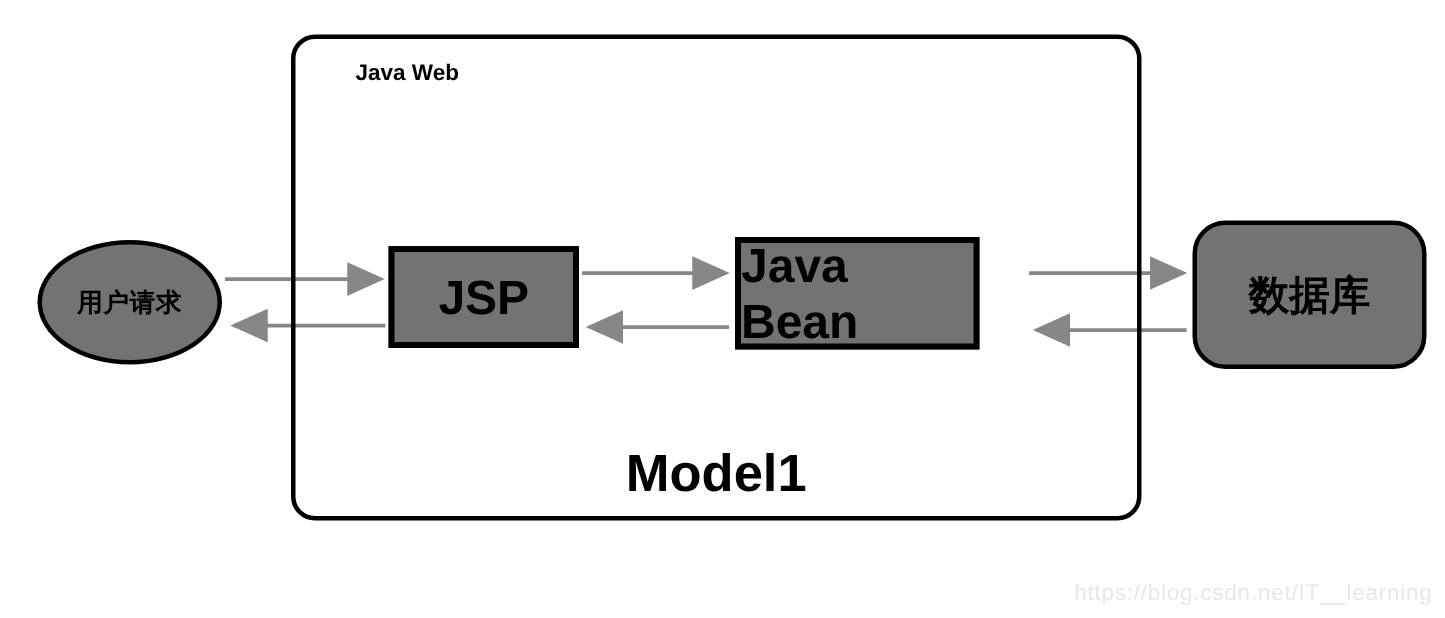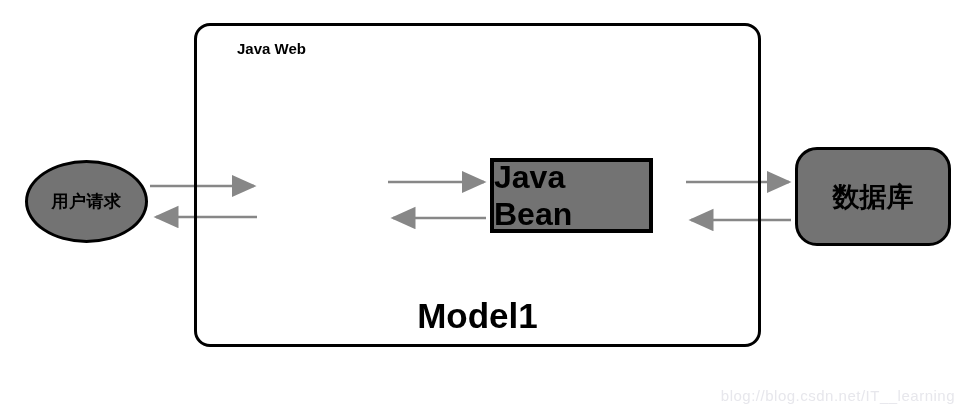--- a/index.html
+++ b/index.html
@@ -130,24 +130,27 @@
 
   <div class="node ellipse-node">
     <span>用户请求</span>
   </div>
 
   <div class="container-box">
     <div class="container-label">Java Web</div>
     <div class="container-caption">Model1</div>
   </div>
 
+  <div class="node jsp-node">
+    <span>JSP</span>
+  </div>
 
   <div class="node bean-node">
     <span>Java Bean</span>
   </div>
 
   <div class="node db-node">
     <span>数据库</span>
   </div>
 
-  <div class="watermark">blog://blog.csdn.net/IT__learning</div>
+  <div class="watermark">https://blog.csdn.net/IT__learning</div>
 
 </div>
 
 </body></html>

